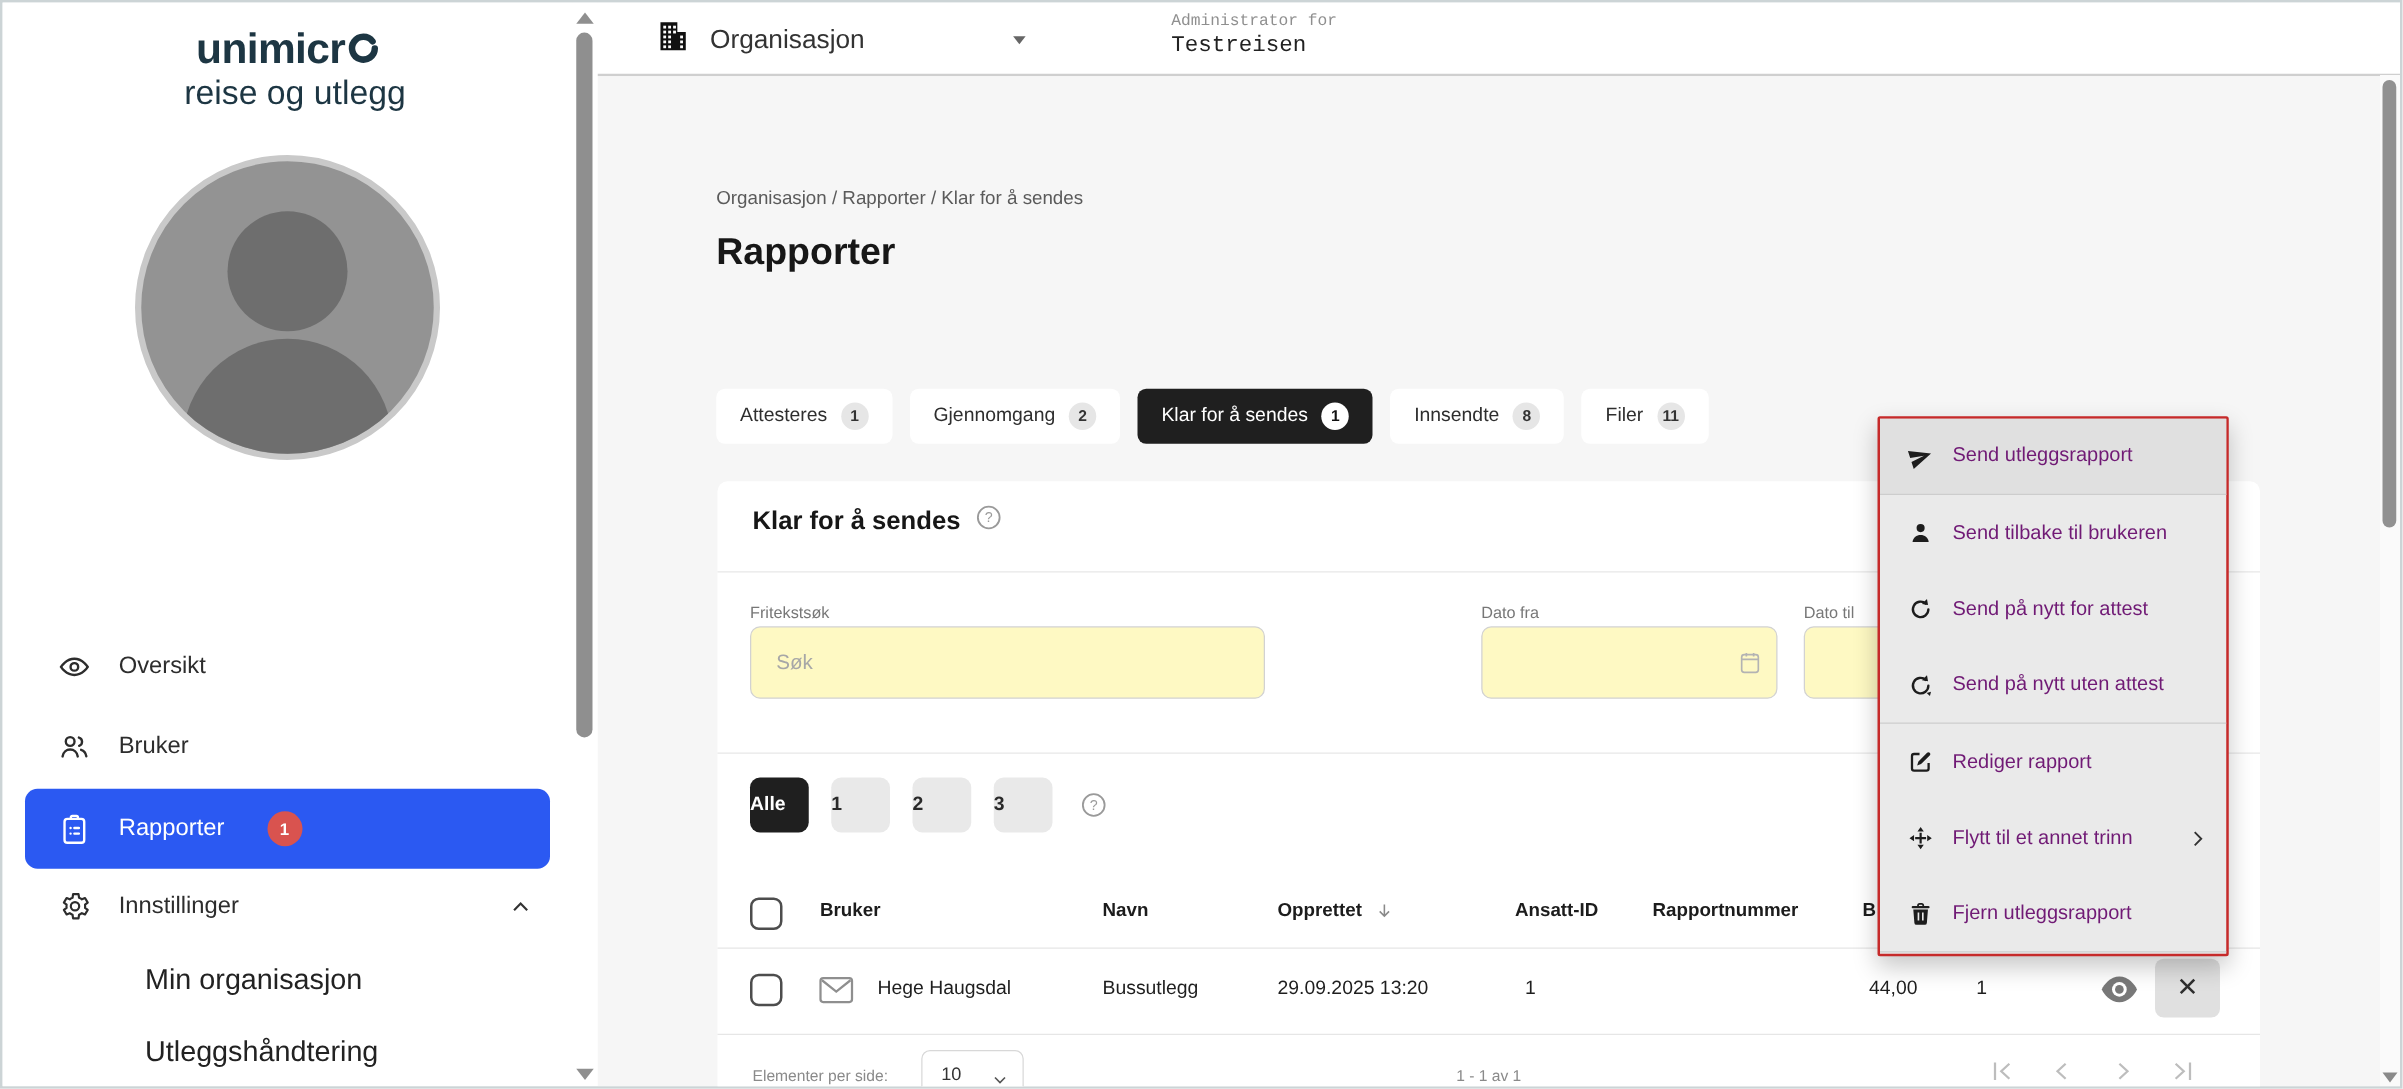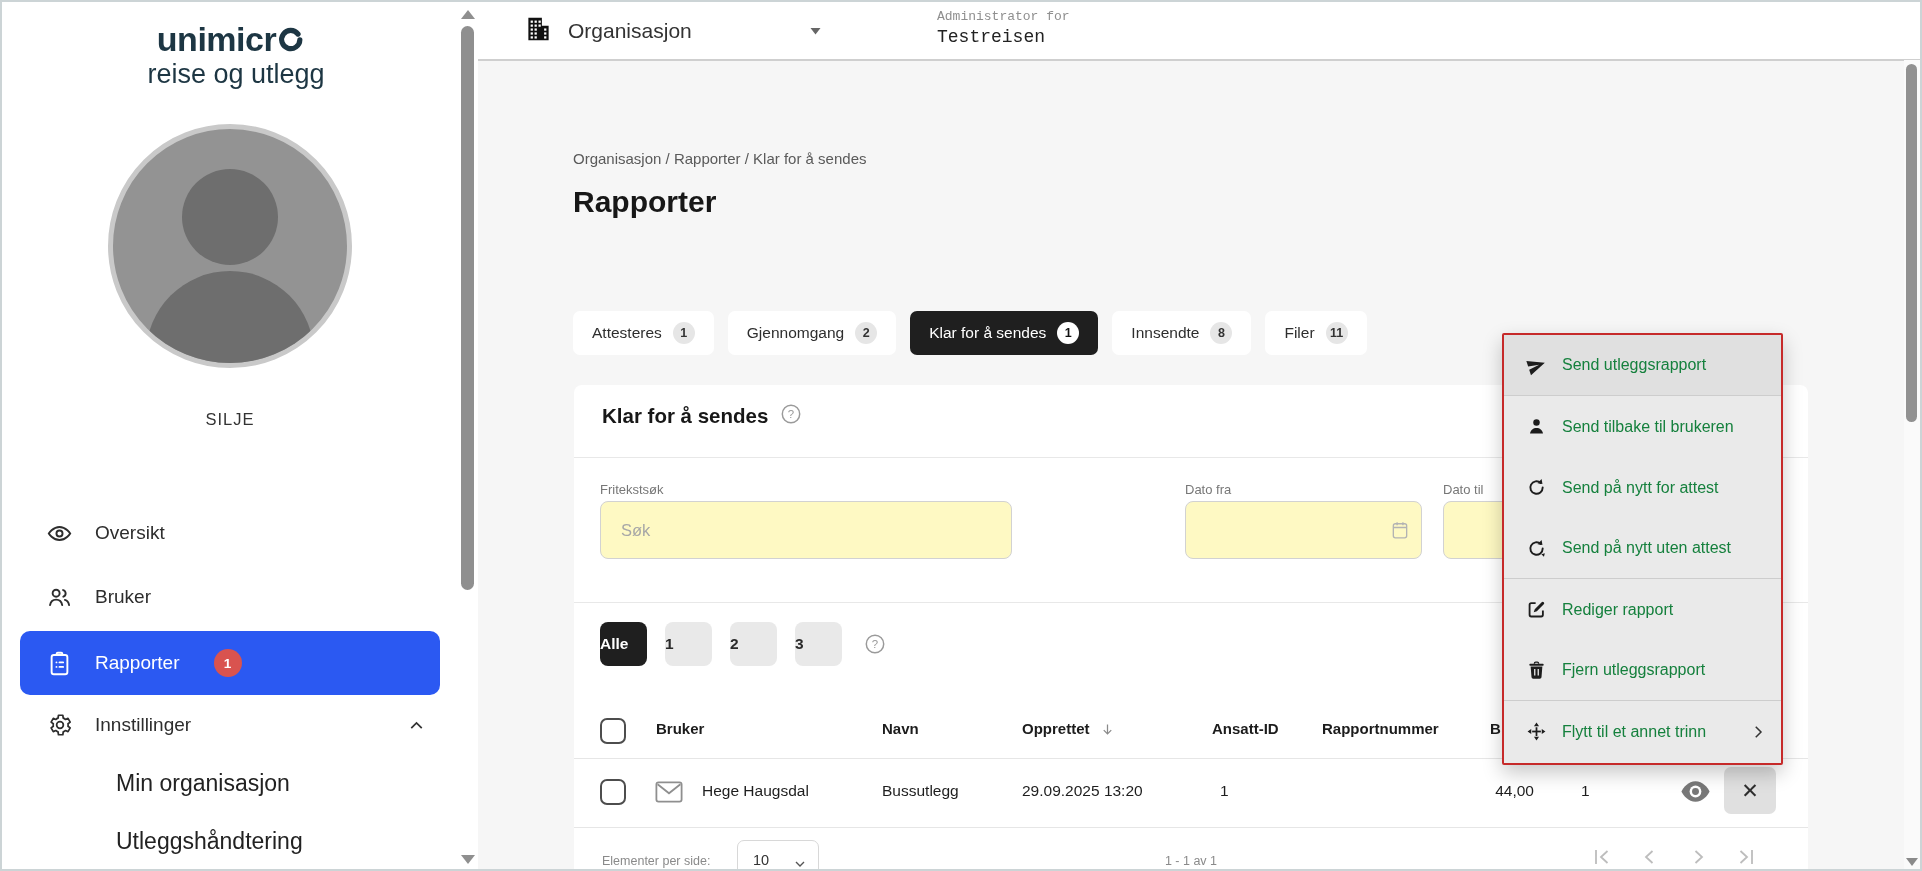--- a/index.html
+++ b/index.html
@@ -81,21 +81,21 @@
   .pp-select{position:absolute;left:163px;top:13px;width:80px;height:44px;border:1px solid #d8d8d8;border-radius:7px;
       background:#fff;cursor:pointer;}
   .pp-select .val{position:absolute;left:15px;top:11px;font-size:14.5px;color:#333;}
   .pp-select .chev{position:absolute;right:10px;top:15px;}
   .range{position:absolute;left:0;right:0;top:27px;text-align:center;font-size:12.5px;color:#8a8a8a;}
   .pager{position:absolute;left:1016px;top:18px;display:flex;gap:24px;}
   .pager .pbtn{width:24px;height:24px;cursor:default;}
   
   .ctx-menu{left:1500px;top:331px;width:281px;height:432px;background:#eaeaea;border:2px solid #c62a2a;
        box-sizing:border-box;box-shadow:0 8px 20px rgba(0,0,0,.22);z-index:20;border-radius:2px;}
-  .ctx-item{height:61px;display:flex;align-items:center;padding-left:22px;gap:15px;font-size:16px;color:#15803d;
+  .ctx-item{height:61px;display:flex;align-items:center;padding-left:22px;gap:15px;font-size:16px;color:#701a75;
        box-sizing:border-box;cursor:pointer;}
   .ctx-item.hl{background:#e0e0e0;}
   .ctx-item.sep{border-bottom:1px solid #cdcdcd;}
   .ctx-ic{width:21px;height:21px;display:flex;align-items:center;justify-content:center;flex:none;}
   .ctx-chev{margin-left:auto;margin-right:14px;display:flex;}
 </style>
 </head>
 <body>
 
 <div id="app">
@@ -109,21 +109,20 @@
             </svg></span>
       </div>
       <div class="tagline">reise og utlegg</div>
     </div>
 
     <div class="abs avatar">
       <div class="head"></div>
       <div class="body"></div>
     </div>
 
-    <div class="abs username">SILJE</div>
 
     <div class="abs nav-item" style="top:505px">
       <span class="nav-ic">
           <svg width="27" height="27" viewBox="0 0 24 24" fill="none" stroke="#2d2d2d" stroke-width="1.7">
             <path d="M2.5 12S6 6.2 12 6.2 21.5 12 21.5 12 18 17.8 12 17.8 2.5 12 2.5 12z"></path>
             <circle cx="12" cy="12" r="2.7"></circle>
           </svg>
         </span>
       <span>Oversikt</span>
     </div>
@@ -388,45 +387,45 @@
     </div>
     <div class="ctx-item">
       <span class="ctx-ic">
           <svg width="21" height="21" viewBox="0 0 24 24">
             <path fill="#1d1d1d" d="M20.3 3.7a1.7 1.7 0 0 0-2.4 0l-7.9 7.9-1.2 3.6 3.6-1.2 7.9-7.9a1.7 1.7 0 0 0 0-2.4z"></path>
             <path fill="none" stroke="#1d1d1d" stroke-width="2.1" d="M11 4.8H6A1.9 1.9 0 0 0 4.1 6.7v11.4A1.9 1.9 0 0 0 6 20h11.4a1.9 1.9 0 0 0 1.9-1.9V13"></path>
           </svg>
         </span>
       <span>Rediger rapport</span>
     </div>
+    <div class="ctx-item">
+      <span class="ctx-ic">
+          <svg width="21" height="21" viewBox="0 0 24 24" fill="#1d1d1d">
+            <path d="M12 1.8L14.9 6H9.1zM12 22.2L9.1 18h5.8zM1.8 12L6 9.1v5.8zM22.2 12L18 14.9V9.1zM11 7h2v10h-2z"></path>
+            <path d="M7 11h10v2H7z"></path>
+          </svg>
+        </span>
+      <span>Flytt til et annet trinn</span>
+      <span class="ctx-chev">
+          <svg width="18" height="18" viewBox="0 0 24 24" fill="none" stroke="#333" stroke-width="2">
+            <path d="M9 5l7 7-7 7"></path>
+          </svg>
+        </span>
+    </div>
     <div class="ctx-item sep">
       <span class="ctx-ic">
           <svg width="21" height="21" viewBox="0 0 24 24">
             <path fill="#1d1d1d" d="M5.3 7.5h13.4l-1 12.3a1.9 1.9 0 0 1-1.9 1.7H8.2a1.9 1.9 0 0 1-1.9-1.7z"></path>
             <rect x="3.8" y="4.4" width="16.4" height="2.1" rx="1" fill="#1d1d1d"></rect>
             <path d="M9.6 4.4V3.9A1.5 1.5 0 0 1 11.1 2.4h1.8a1.5 1.5 0 0 1 1.5 1.5v.5" fill="none" stroke="#1d1d1d" stroke-width="1.6"></path>
             <path d="M10 10.3v7.4M14 10.3v7.4" stroke="#eaeaea" stroke-width="1.5"></path>
           </svg>
         </span>
       <span>Fjern utleggsrapport</span>
     </div>
-    <div class="ctx-item">
-      <span class="ctx-ic">
-          <svg width="21" height="21" viewBox="0 0 24 24" fill="#1d1d1d">
-            <path d="M12 1.8L14.9 6H9.1zM12 22.2L9.1 18h5.8zM1.8 12L6 9.1v5.8zM22.2 12L18 14.9V9.1zM11 7h2v10h-2z"></path>
-            <path d="M7 11h10v2H7z"></path>
-          </svg>
-        </span>
-      <span>Flytt til et annet trinn</span>
-      <span class="ctx-chev">
-          <svg width="18" height="18" viewBox="0 0 24 24" fill="none" stroke="#333" stroke-width="2">
-            <path d="M9 5l7 7-7 7"></path>
-          </svg>
-        </span>
-    </div>
   </div>
 
   <div class="abs vscroll">
     <div class="v-thumb"></div>
     <div class="v-down"></div>
   </div>
 
 </div>
 
 </body></html>

